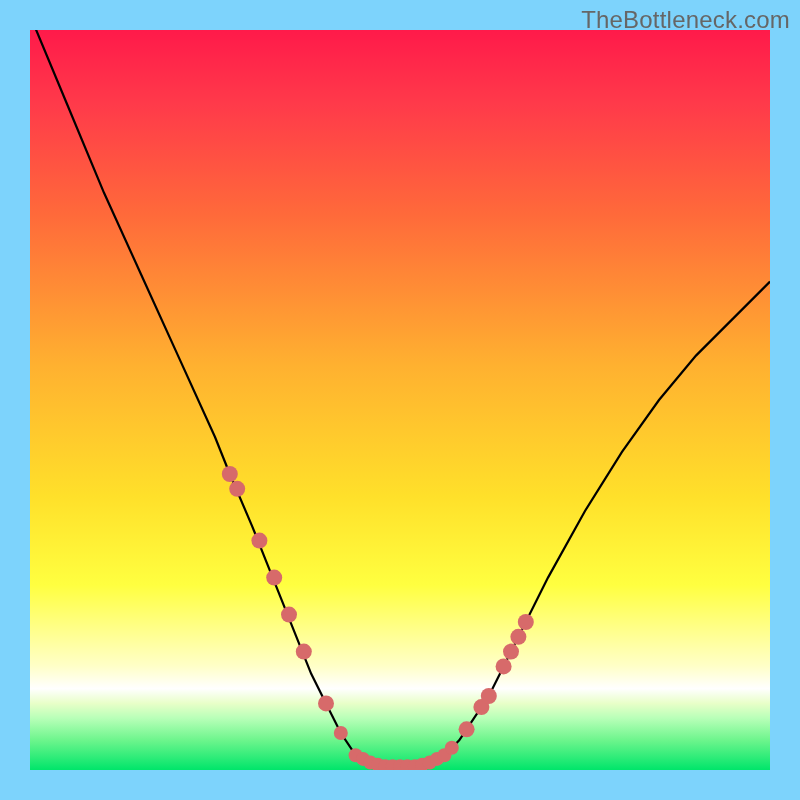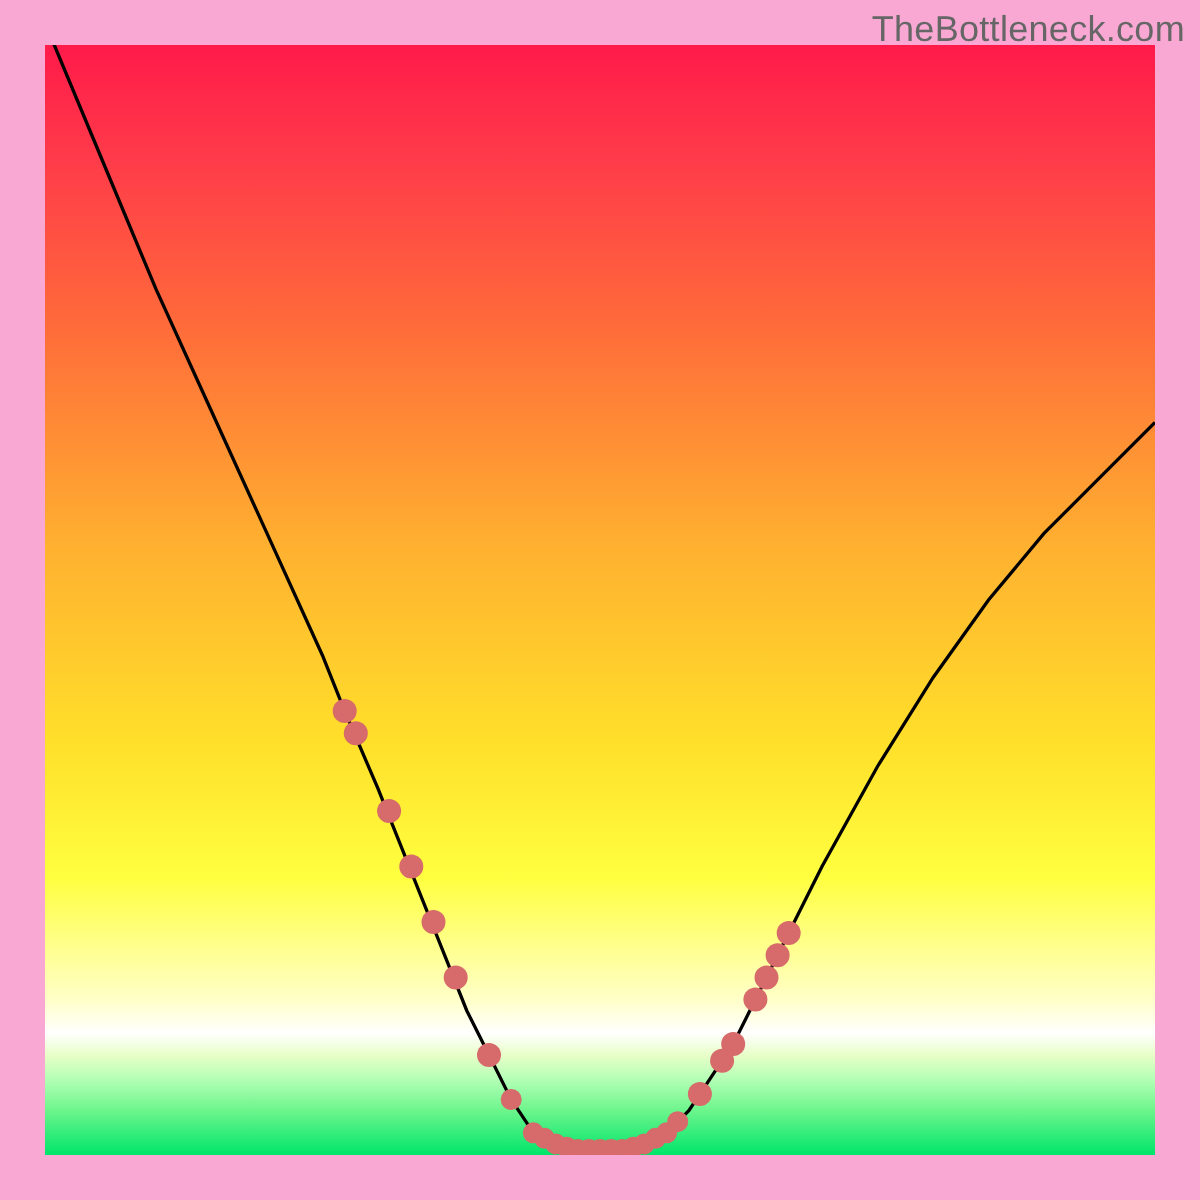--- a/index.html
+++ b/index.html
@@ -8,21 +8,21 @@
     width: 800px;
     height: 800px;
     overflow: hidden;
     background: #000;
     font-family: Arial, Helvetica, sans-serif;
   }
   .frame {
     position: absolute;
     left: 0; top: 0;
     width: 800px; height: 800px;
-    background: #f9a8d4;
+    background: #7dd3fc;
   }
   .plot {
     position: absolute;
     left: 30px; top: 30px;
     width: 740px; height: 740px;
     background: linear-gradient(to bottom,
       #ff1a4a 0%,
       #ff3a4a 10%,
       #ff6a3a 25%,
       #ffb030 45%,

